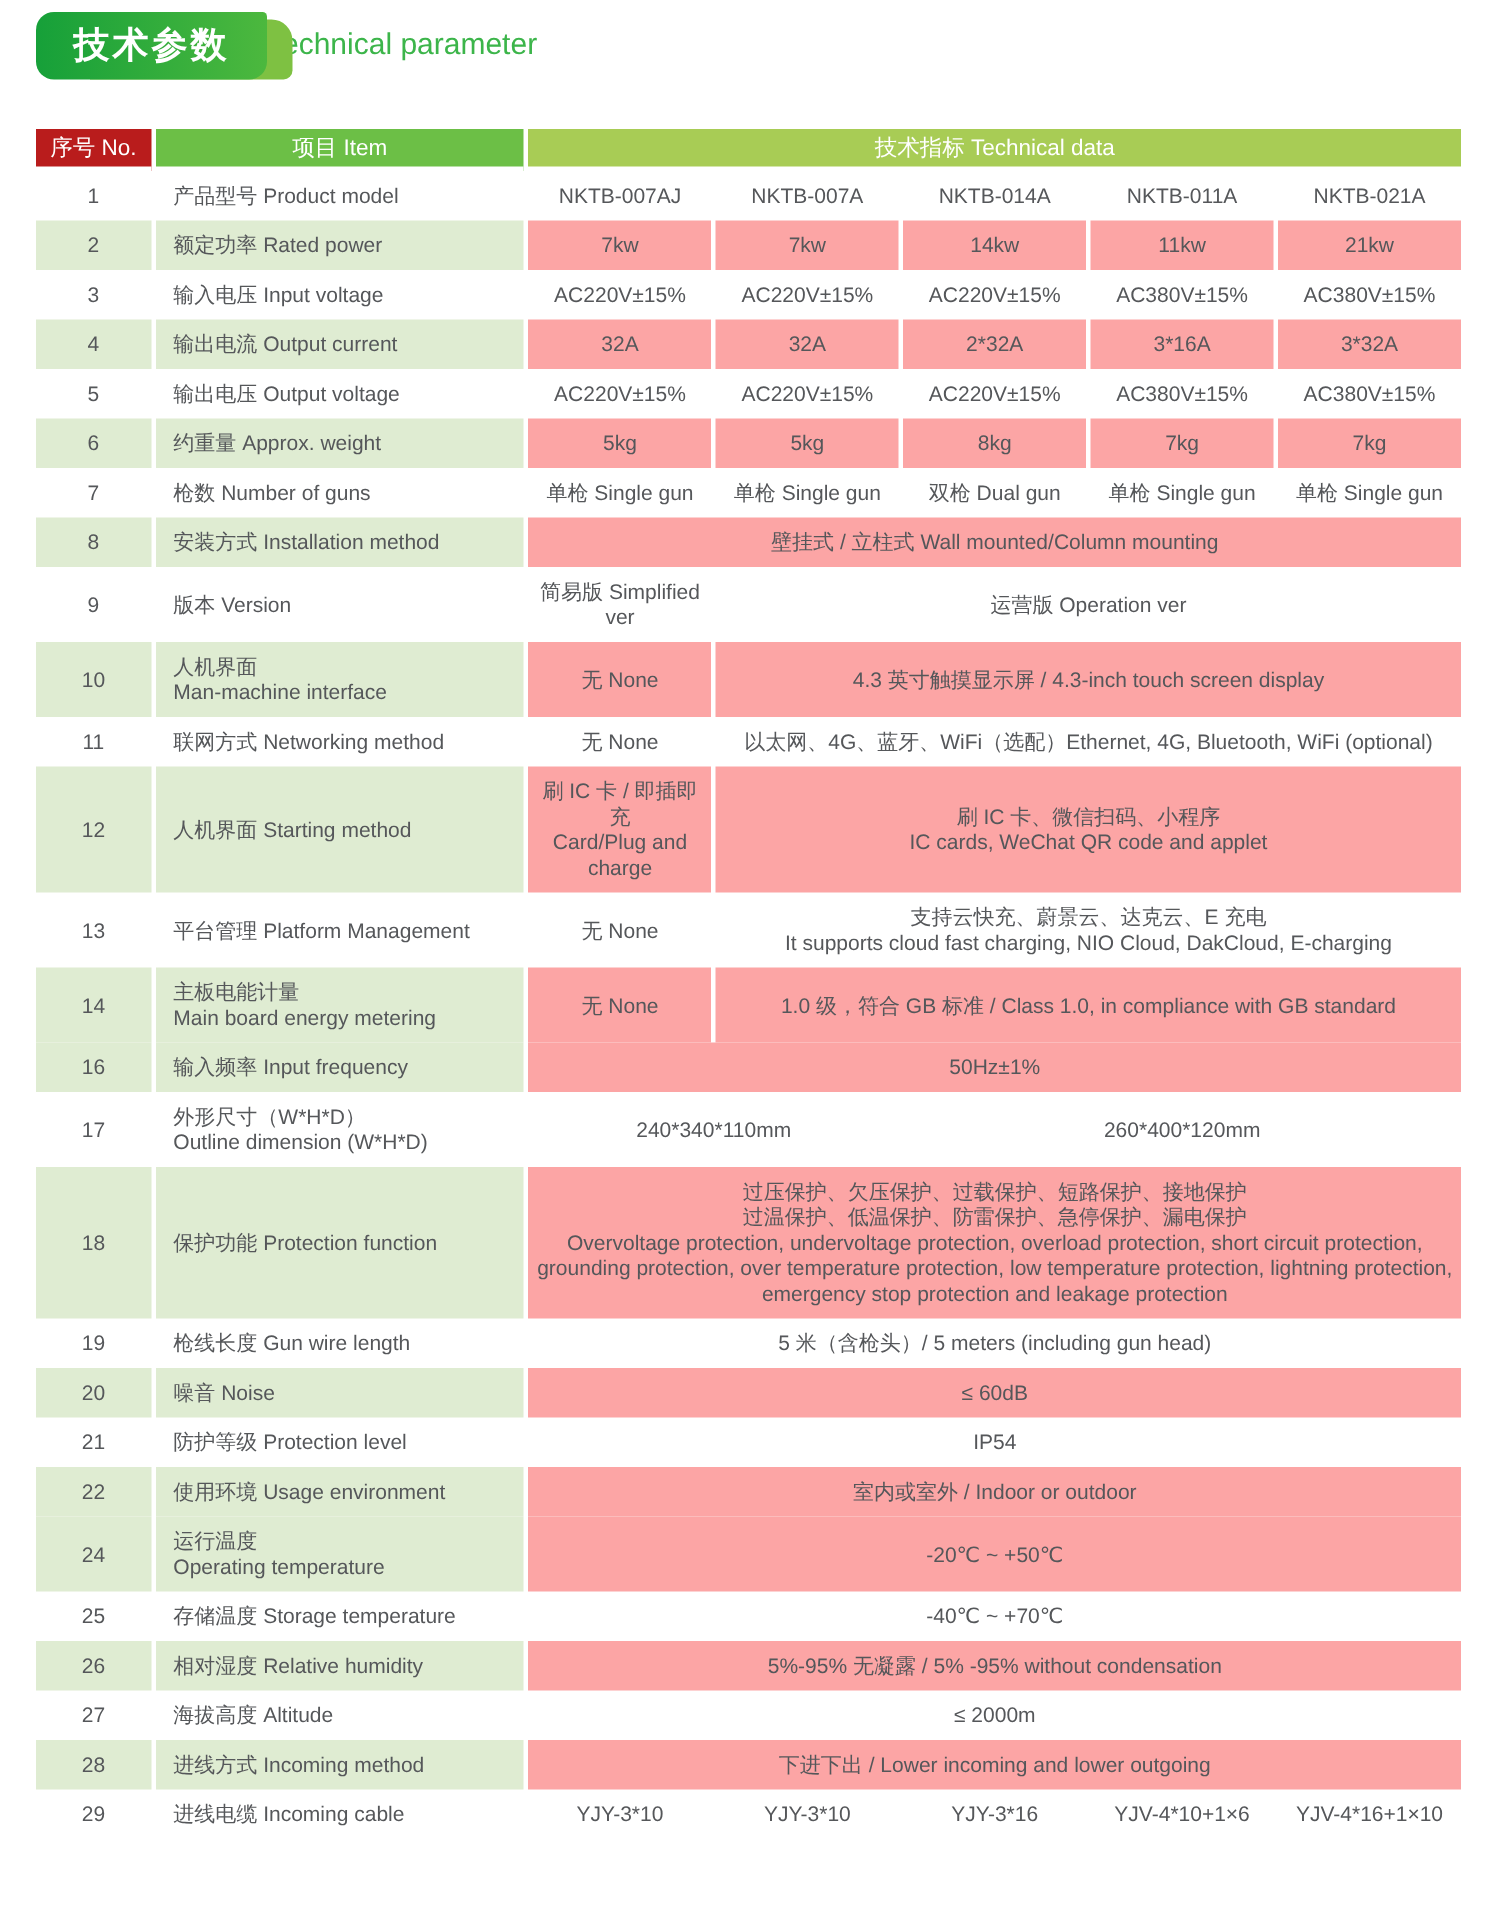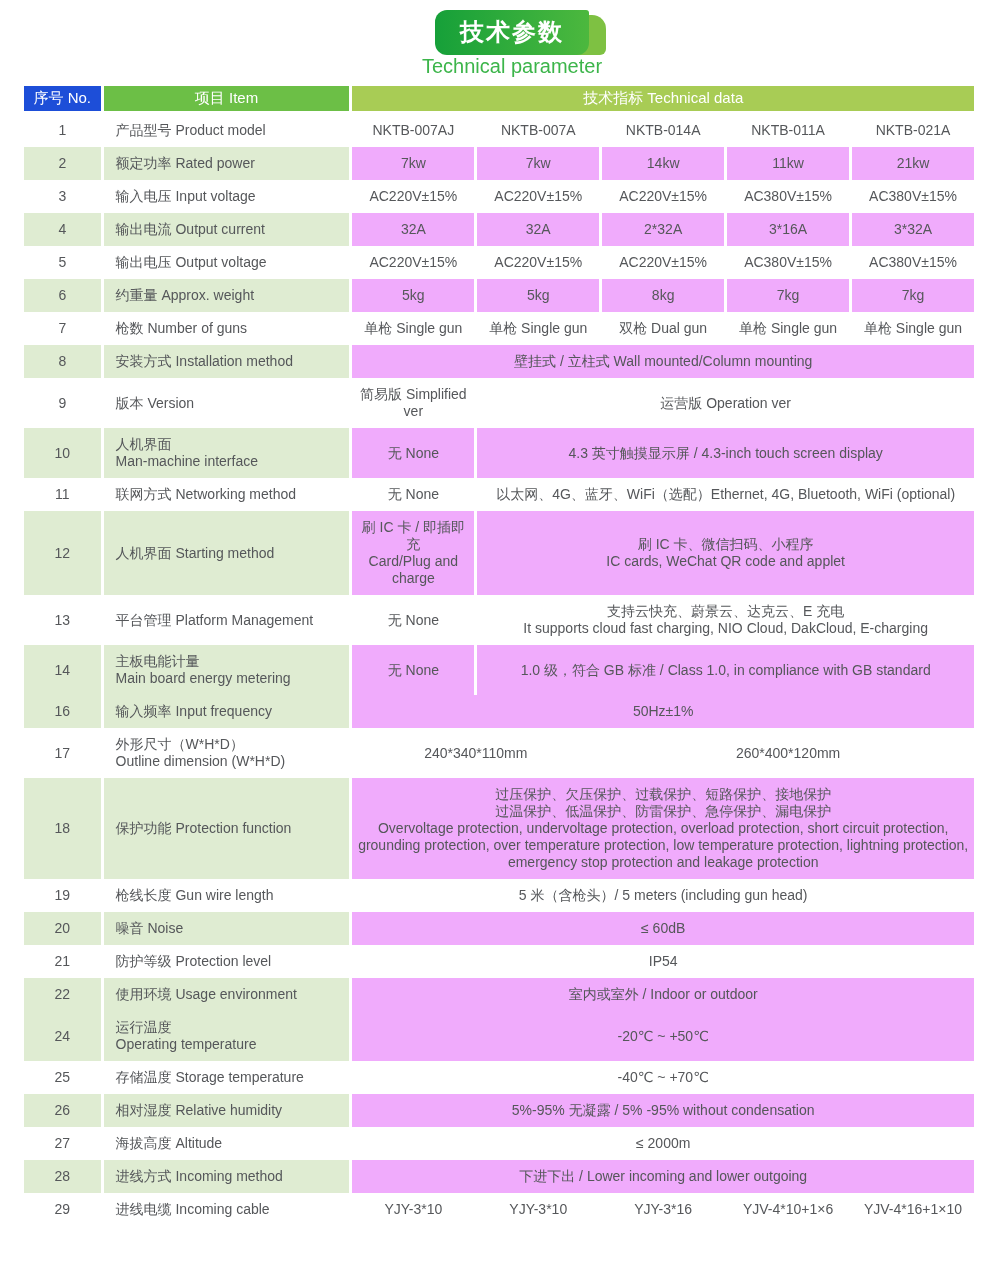--- a/index.html
+++ b/index.html
@@ -5,21 +5,21 @@
   * { margin:0; padding:0; box-sizing:border-box; }
   html,body { background:#ffffff; }
   body {
     width:1000px; height:1285px;
     font-family:"Liberation Sans","DejaVu Sans",sans-serif;
     color:#55575a;
   }
   .page { width:1000px; height:1285px; padding:10px 0 0 24px; position:relative; }
 
   
-  .title-row { display:flex; align-items:center; height:40px; margin-bottom:36px;flex-direction:column; }
+  .title-row { display:flex; align-items:center; height:40px; margin-bottom:36px; }
   .badge { position:relative; display:inline-block; }
   .badge-back {
     position:absolute; top:5px; left:36px; right:-17px; bottom:0;
     background:#7ec142; border-radius:0 14px 6px 0;
   }
   .badge-front {
     position:relative; display:inline-block;
     background:linear-gradient(90deg,#16a039,#4cb83e);
     color:#fff; font-size:24px; font-weight:bold; letter-spacing:2px;
     padding:6px 25px 7px; border-radius:12px 3px 12px 12px;
@@ -29,32 +29,32 @@
   
   table.params {
     border-collapse:separate; border-spacing:3px 0;
     table-layout:fixed; width:956px; margin-left:-3px;
   }
   th {
     color:#ffffff; font-size:15px; font-weight:normal;
     height:28px; text-align:center; vertical-align:middle;
     border-bottom:3px solid #ffffff;
   }
-  th.h-no   { background:#1d4ed8; }
+  th.h-no   { background:#b91c1c; }
   th.h-item { background:#6cbf46;margin-left:40px; }
   th.h-data { background:#a8cc55;margin-left:12px; }
 
   td {
     font-size:14px; line-height:17px; vertical-align:middle;
     padding:8px 5px; text-align:center;
   }
   td.item-cell { text-align:left; padding-left:12px; padding-right:6px; }
   tr.striped td.no-cell,
   tr.striped td.item-cell { background:#dfecd2; }
-  tr.striped td.value-cell { background:#f0abfc; }
+  tr.striped td.value-cell { background:#fca5a5; }
 </style>
 </head>
 <body>
 
 <div class="page">
 
   <div class="title-row">
     <span class="badge">
       <span class="badge-back"></span>
       <span class="badge-front">技术参数</span>

